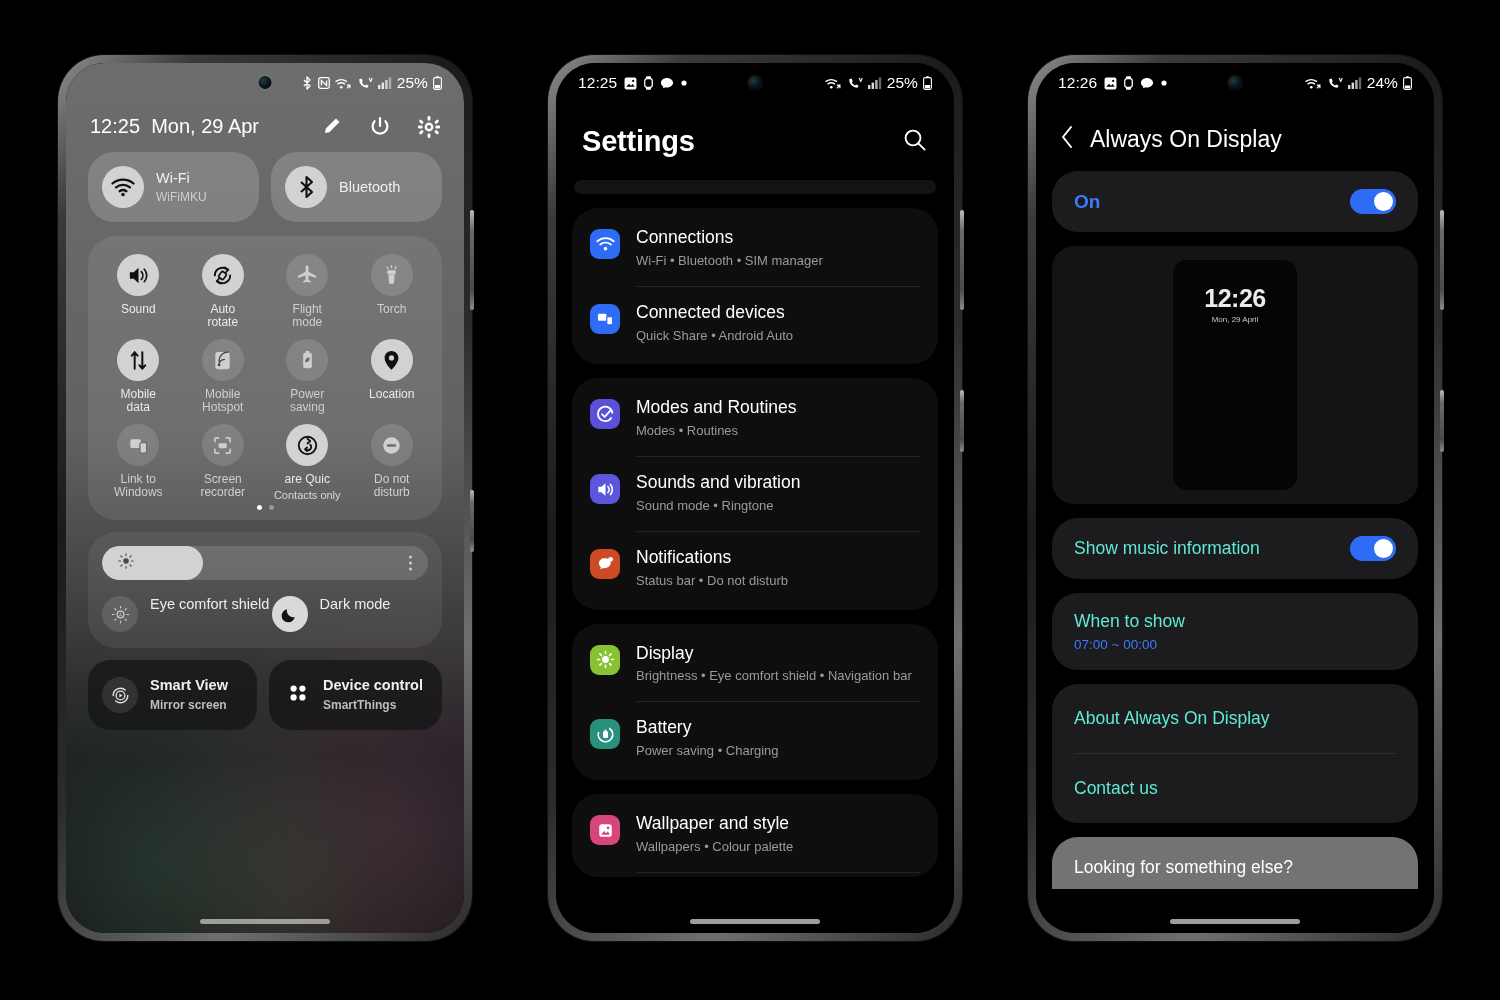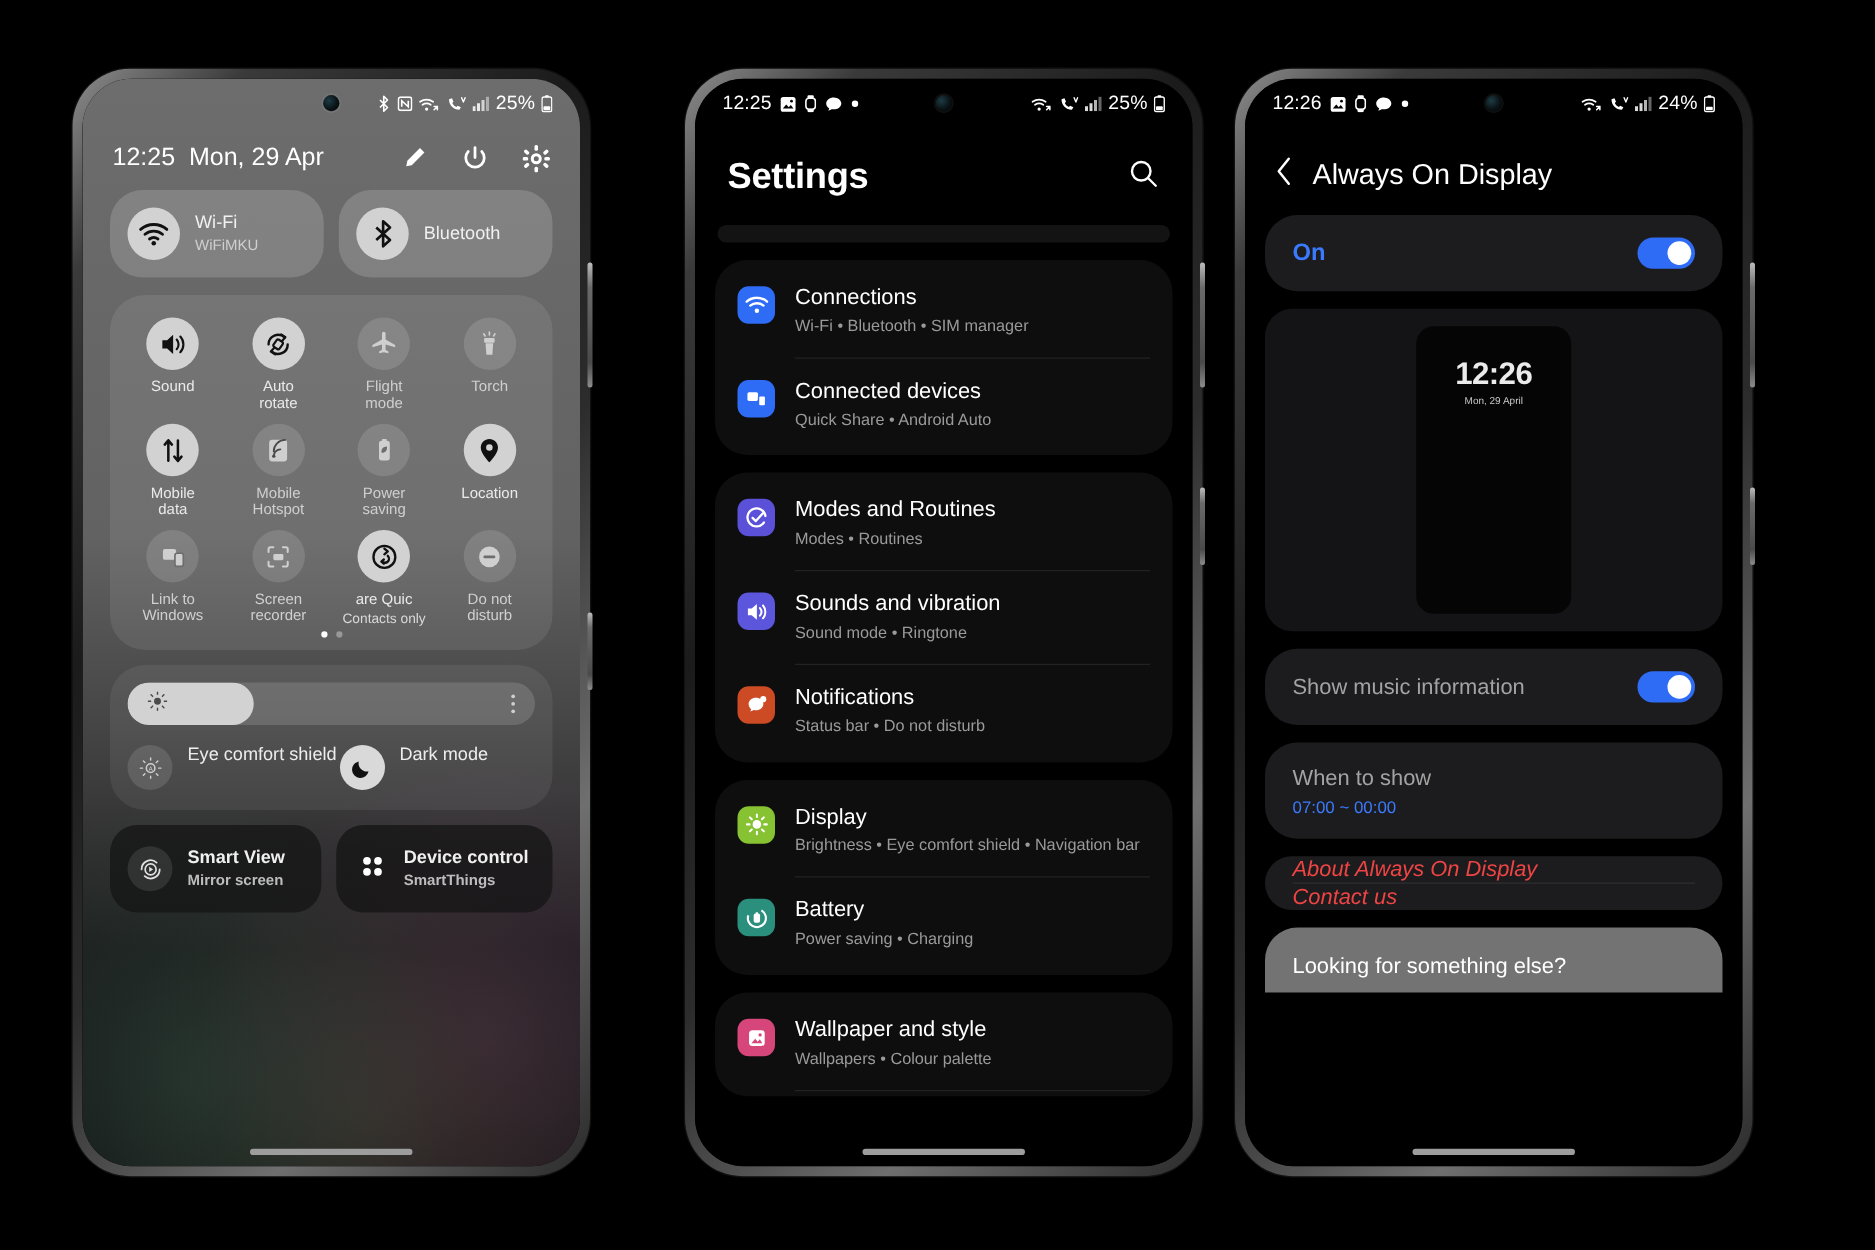--- a/index.html
+++ b/index.html
@@ -171,21 +171,21 @@
   .set-row { display: flex; gap: 16px; padding: 15px 18px; }
   .set-ico {
     width: 30px; height: 30px; border-radius: 9px; flex: none;
     display: flex; align-items: center; justify-content: center; margin-top: 2px;
   }
   .set-txt-main { font-size: 17.5px; color: #fff; line-height: 1.25; }
   .set-txt-sub  { font-size: 13px; color: #9a9a9a; line-height: 1.45; margin-top: 3px; }
   .set-div { height: 1px; background: #222; margin: 0 18px 0 64px; }
 
   
-  #phone3 { left: 988px; top: 55px; width: 414px; height: 886px; }
+  #phone3 { left: 1028px; top: 55px; width: 414px; height: 886px; }
   .aod-title-row { display: flex; align-items: center; gap: 16px; padding: 22px 24px 0; }
   .aod-title { font-size: 23px; font-weight: 400; color: #fff; }
   .aod-card {
     margin: 18px 16px 0; border-radius: 26px; background: #1c1c1e;
     display: flex; align-items: center; justify-content: space-between;
     padding: 18px 22px;
   }
   .aod-on { font-size: 19px; color: #3a7afe; font-weight: 600; }
   .toggle { width: 46px; height: 25px; border-radius: 14px; background: #2f6cf6; position: relative; flex: none; }
   .toggle i { position: absolute; right: 3px; top: 3px; width: 19px; height: 19px; border-radius: 50%; background: #fff; display: block; }
@@ -196,24 +196,24 @@
   .aod-phone-mock {
     width: 124px; height: 230px; border-radius: 14px; background: #050505;
     padding-top: 24px; text-align: center;
   }
   .aod-mock-time { font-size: 25px; color: #ebebeb; font-weight: 700; letter-spacing: -.5px; }
   .aod-mock-date { font-size: 8px; color: #c9c9c9; margin-top: 2px; }
   .aod-row {
     margin: 14px 16px 0; border-radius: 26px; background: #1c1c1e;
     padding: 18px 22px; display: flex; align-items: center; justify-content: space-between;
   }
-  .aod-row-label { font-size: 17.5px; color: #a3a3a3; }
+  .aod-row-label { font-size: 17.5px; color: #5eead4; }
   .aod-sub { font-size: 13.5px; color: #3a7afe; margin-top: 5px; }
   .aod-list { margin: 14px 16px 0; border-radius: 26px; background: #1c1c1e; }
-  .aod-list-item { padding: 0 22px; font-size: 17.5px; color: #ef4444; font-style: italic; }
+  .aod-list-item { padding: 24px 22px; font-size: 17.5px; color: #5eead4; }
   .aod-list-div { height: 1px; background: #2e2e30; margin: 0 22px; }
   .aod-banner {
     margin: 14px 16px 0; border-radius: 26px 26px 0 0; background: #737373;
     padding: 20px 22px 10px; font-size: 17.5px; color: #fff; height: 52px; overflow: hidden;
   }
 </style>
 </head>
 <body>
 
 <div class="stage">

